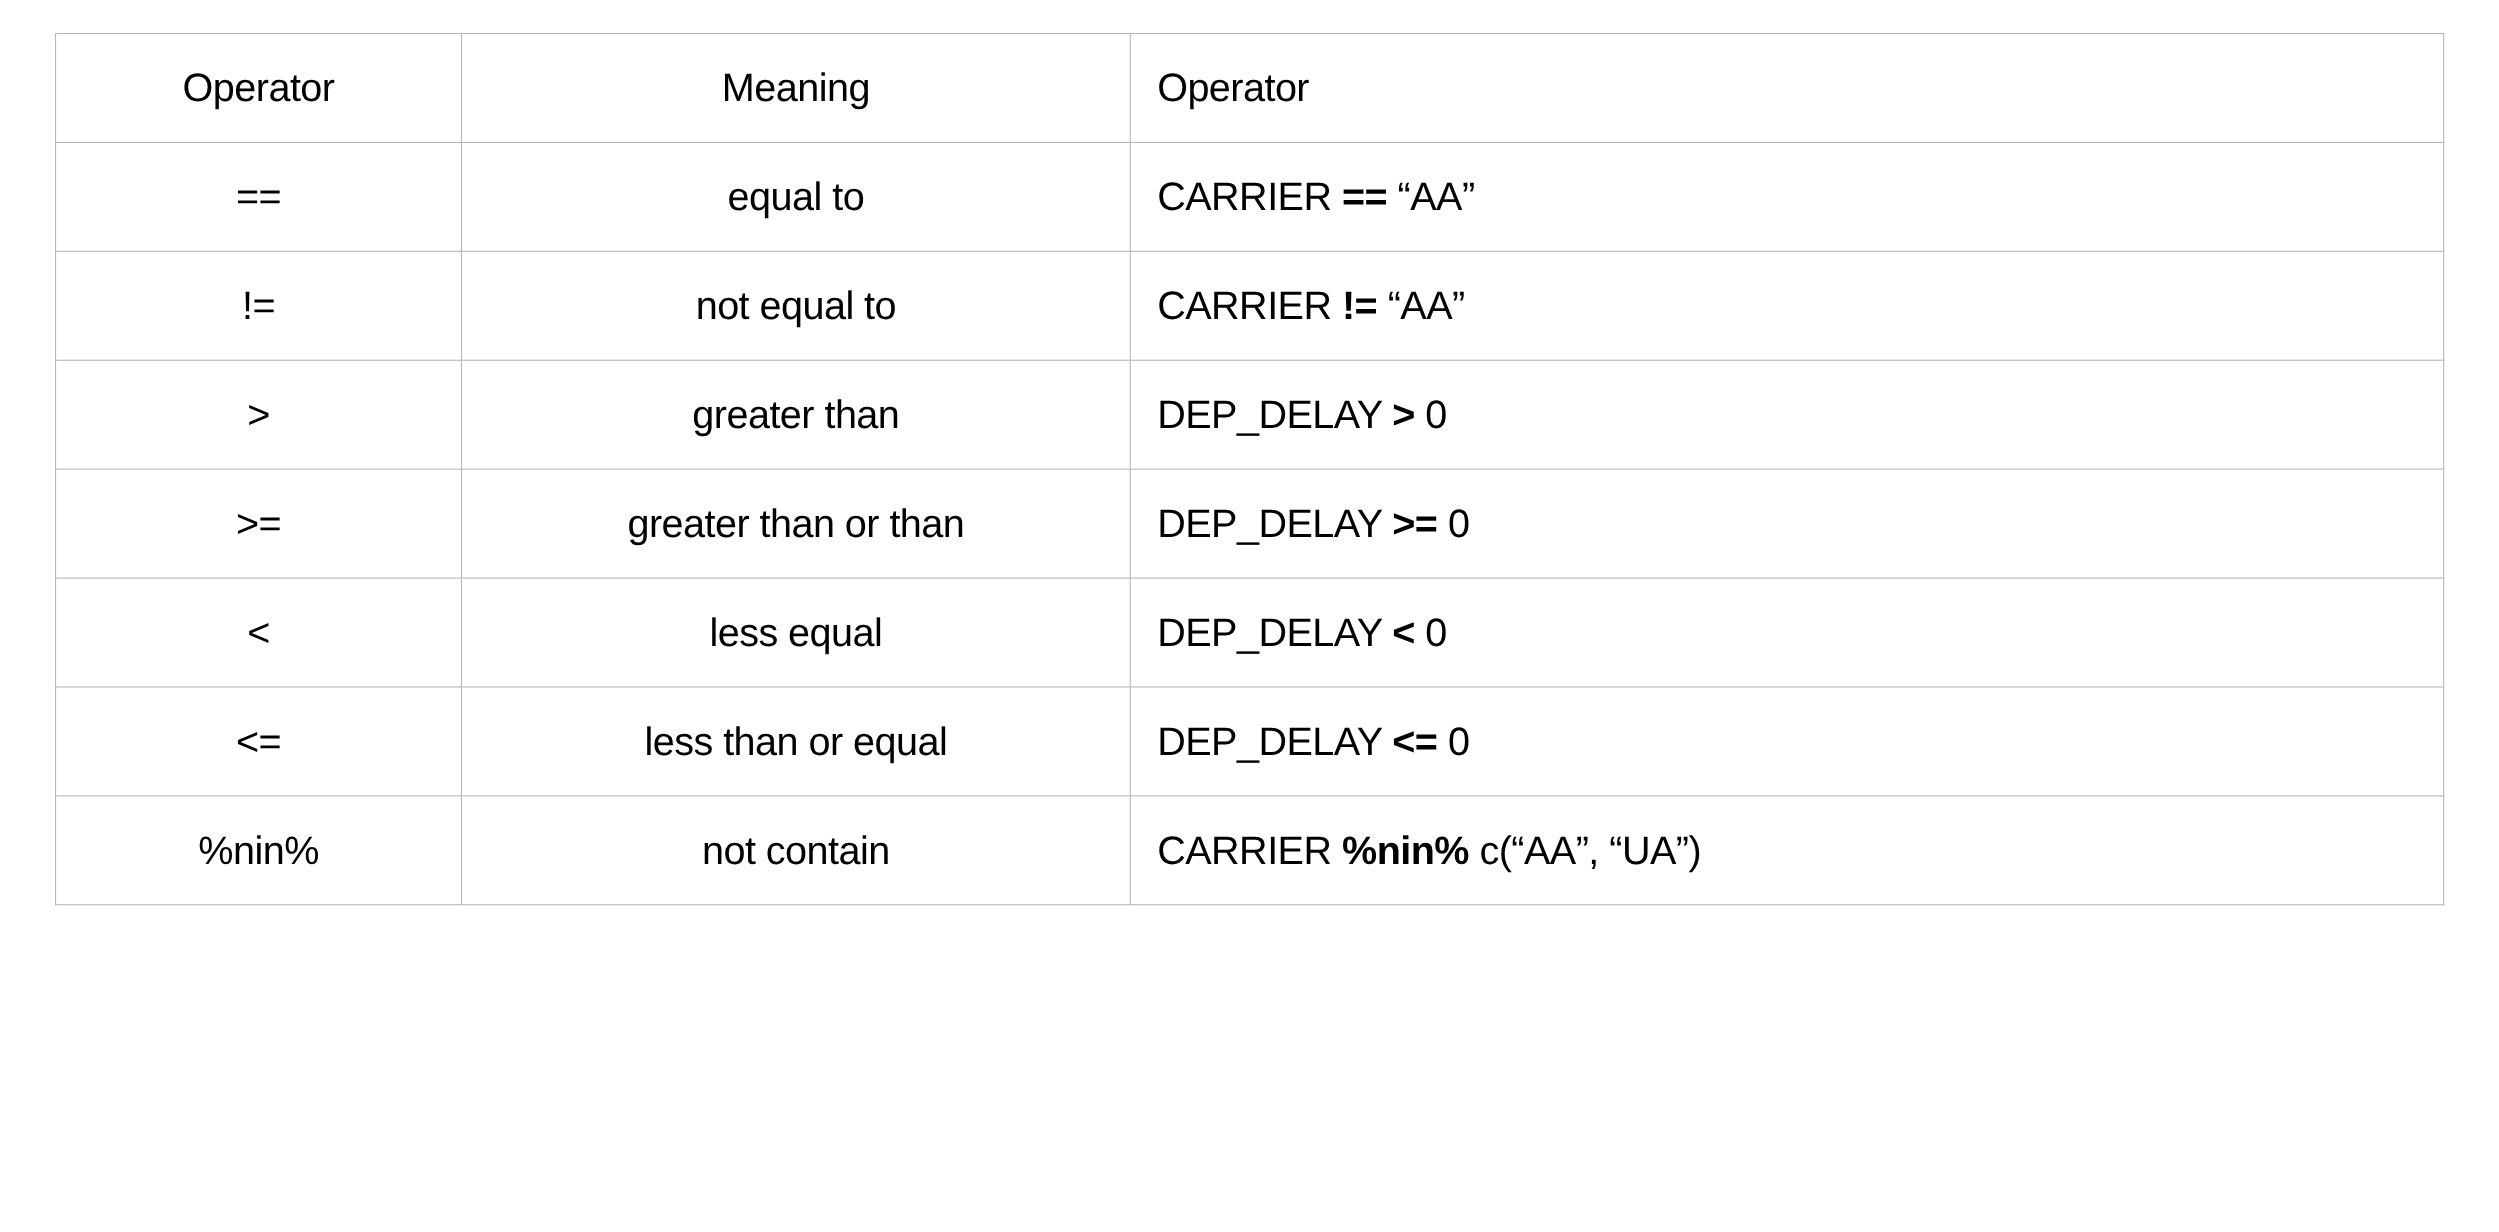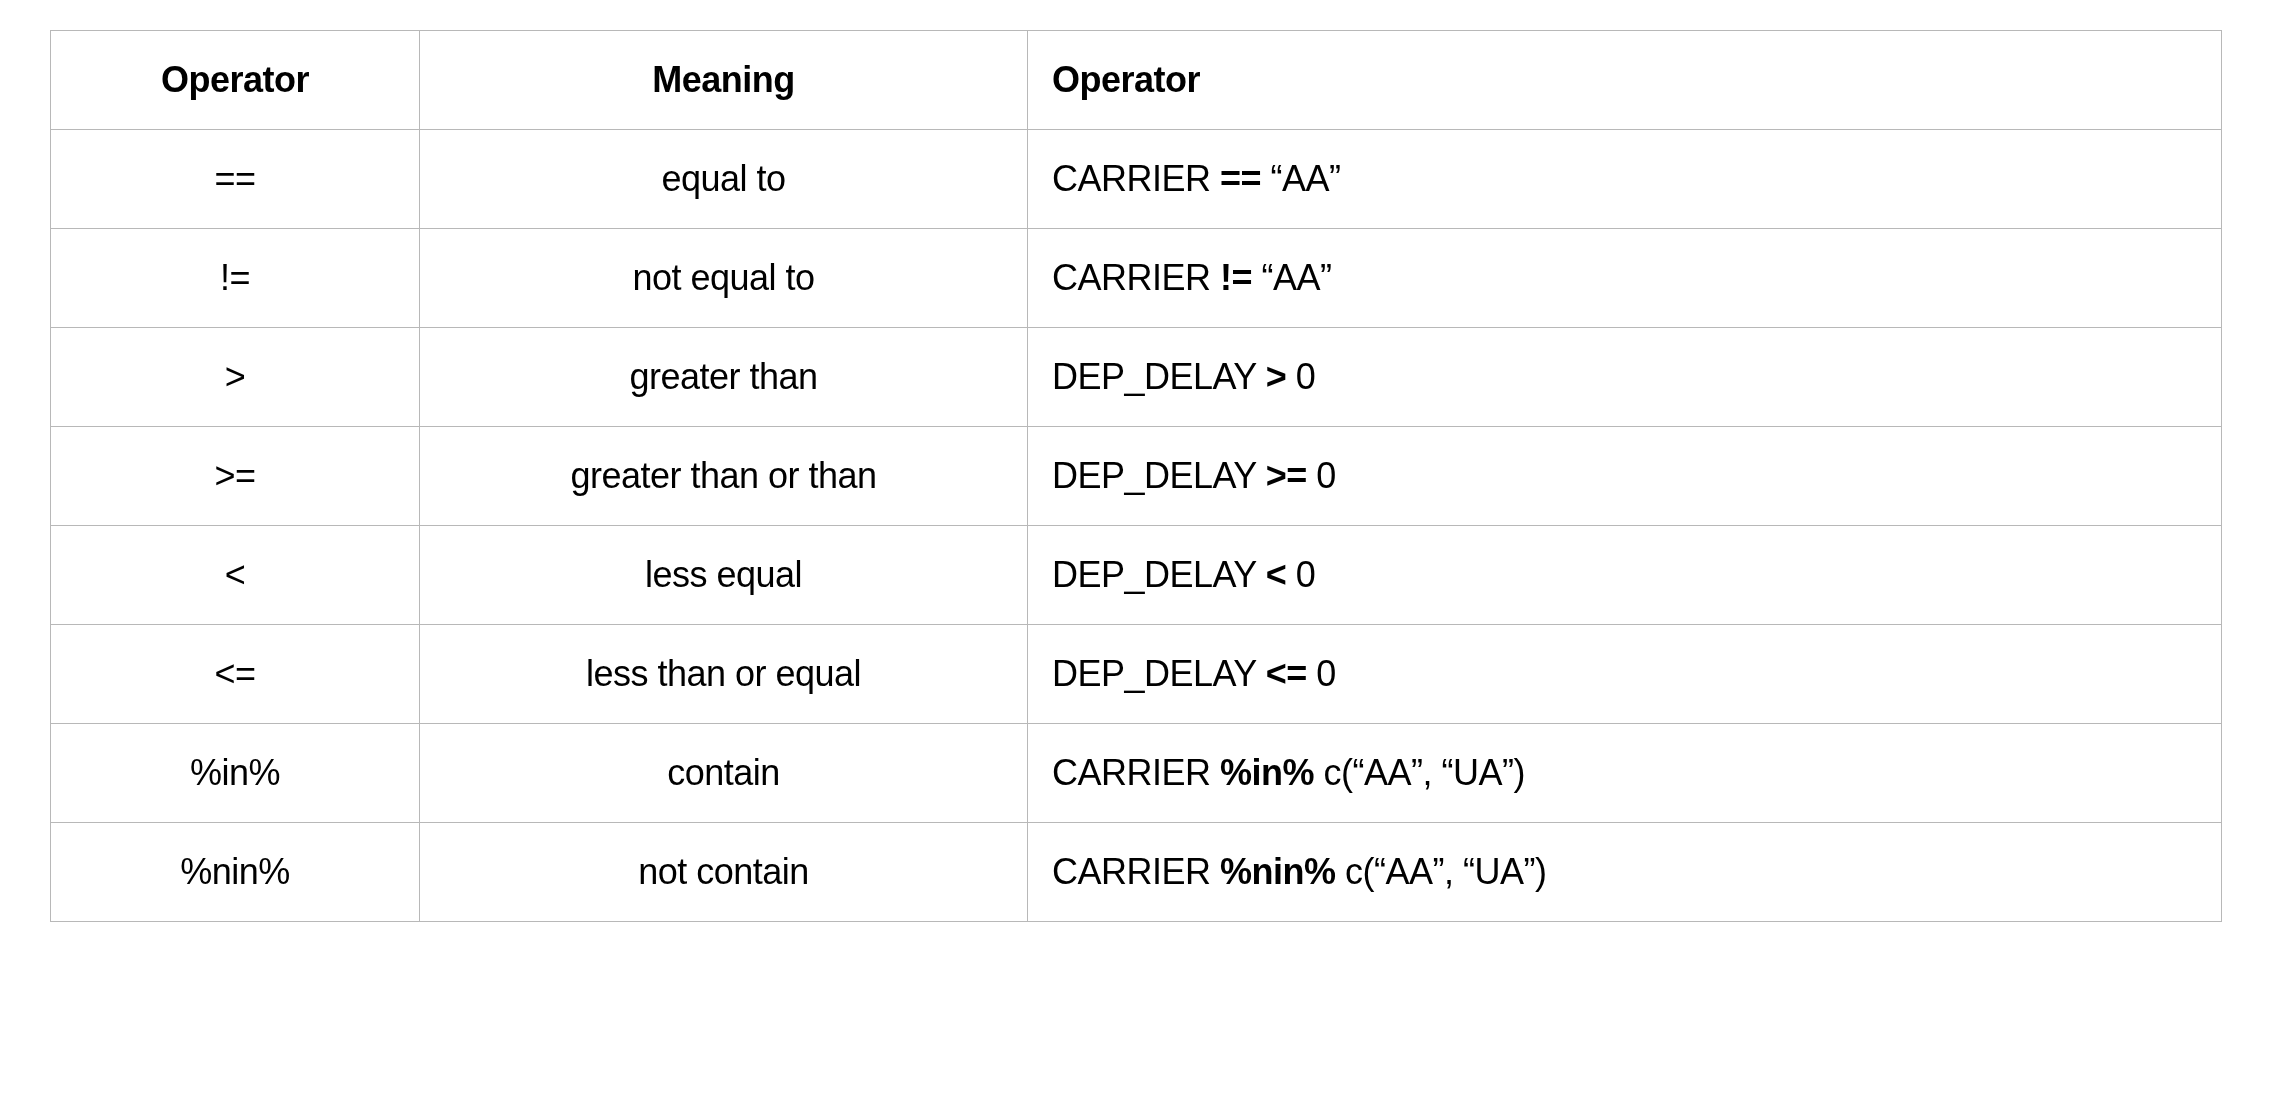--- a/index.html
+++ b/index.html
@@ -21,21 +21,21 @@
       table-layout: fixed;
     }
     th, td {
       border: 1px solid #b8b8b8;
       padding: 28px 24px;
       text-align: left;
       vertical-align: middle;
       font-weight: 400;
     }
     th {
-      font-weight: 700;
+      font-weight: 400;
     }
     th.col-operator, td.col-operator {
       text-align: center;
       width: 17%;
     }
     th.col-meaning, td.col-meaning {
       width: 28%;
       text-align: center;
     }
     th.col-example, td.col-example {
@@ -81,23 +81,18 @@
       <td class="col-operator">&lt;</td>
       <td class="col-meaning">less equal</td>
       <td class="col-example"><span>DEP_DELAY </span><span class="bold-op">&lt;</span><span> 0</span></td>
     </tr>
     <tr>
       <td class="col-operator">&lt;=</td>
       <td class="col-meaning">less than or equal</td>
       <td class="col-example"><span>DEP_DELAY </span><span class="bold-op">&lt;=</span><span> 0</span></td>
     </tr>
     <tr>
-      <td class="col-operator">%in%</td>
-      <td class="col-meaning">contain</td>
-      <td class="col-example"><span>CARRIER </span><span class="bold-op">%in%</span><span> c(“AA”, “UA”)</span></td>
-    </tr>
-    <tr>
       <td class="col-operator">%nin%</td>
       <td class="col-meaning">not contain</td>
       <td class="col-example"><span>CARRIER </span><span class="bold-op">%nin%</span><span> c(“AA”, “UA”)</span></td>
     </tr>
   </tbody>
 </table>
 
 </body></html>

